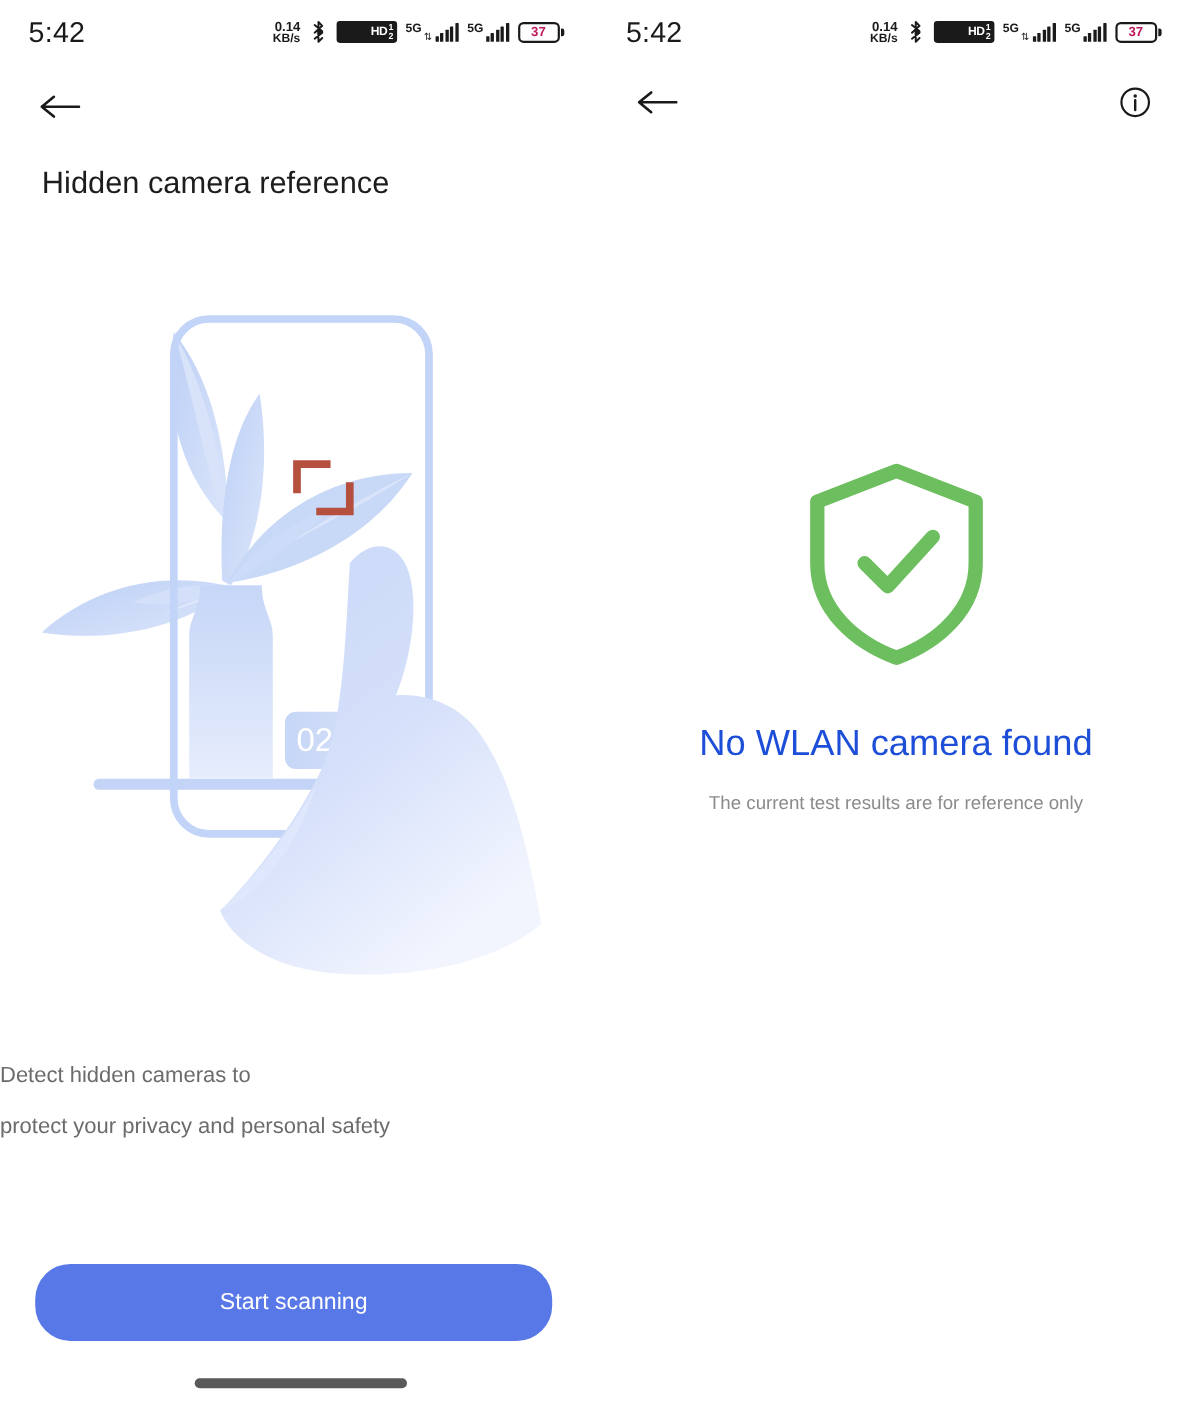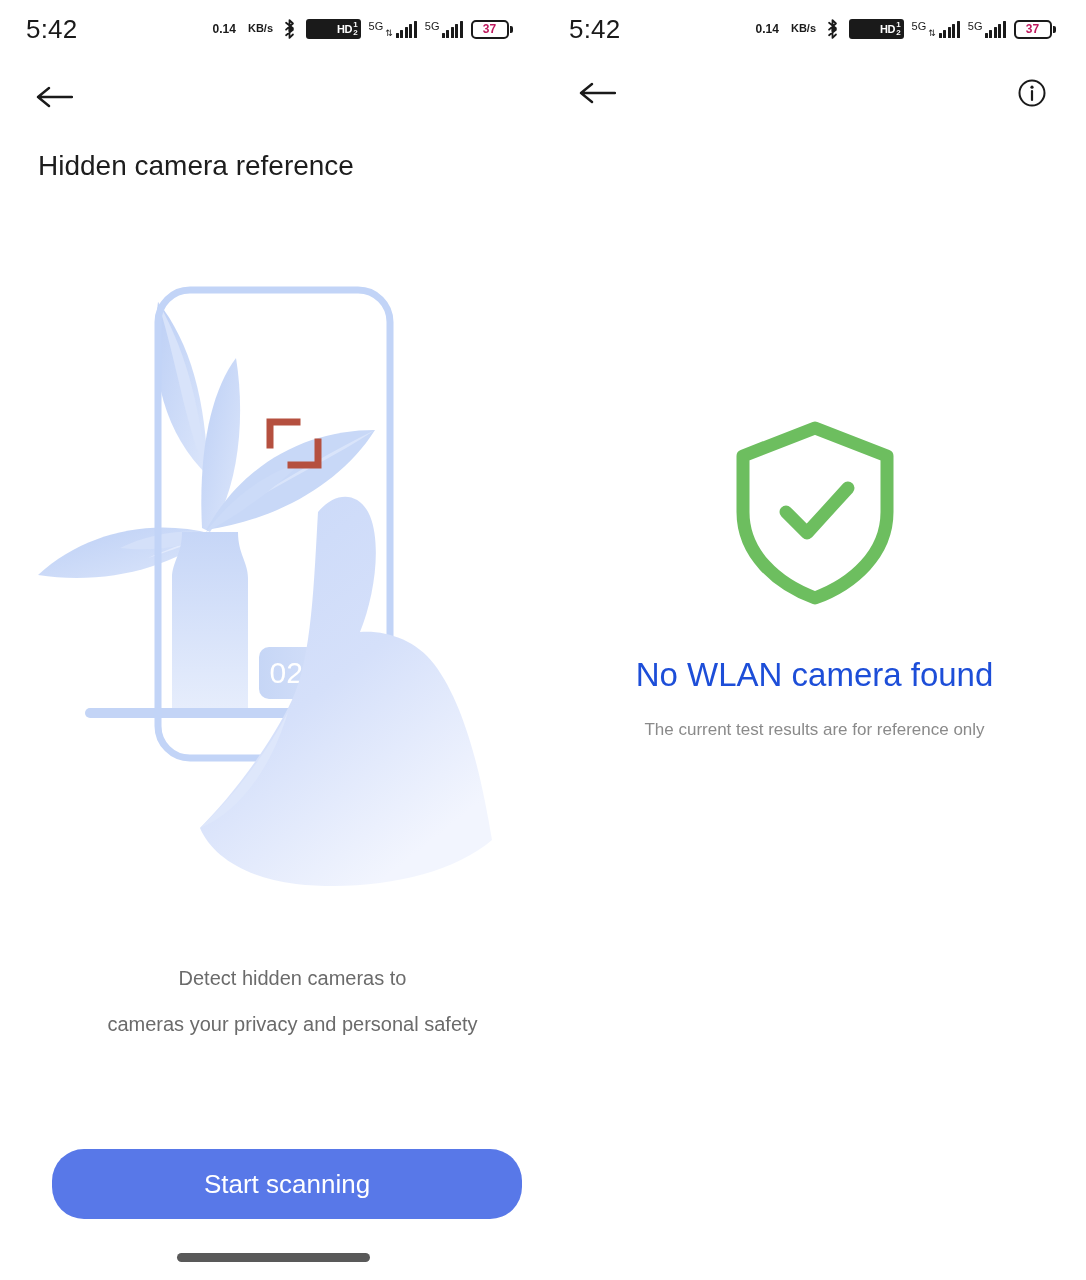--- a/index.html
+++ b/index.html
@@ -15,34 +15,34 @@
   .panel-right { width:543px; }
 
   
   .statusbar {
     position:absolute; top:0; left:0; right:0; height:58px;
     display:flex; align-items:center; justify-content:space-between;
     padding:0 30px 0 26px;
   }
   .status-time { font-size:26px; color:#1a1a1a; letter-spacing:.2px; }
   .status-icons { display:flex; align-items:center; gap:8px; }
-  .netspeed { display:flex; flex-direction:row; align-items:flex-start;
+  .netspeed { display:flex; flex-direction:column; align-items:flex-end;
               line-height:1.0; color:#1a1a1a; font-weight:bold; }
   .netspeed .sp-num { font-size:12px; }
   .netspeed .sp-unit { font-size:11px;padding-left:12px; }
   .bt-icon { width:17px; height:22px; }
   .hd-badge {
     background:#1a1a1a; color:#fff; border-radius:3px;
     font-size:11px; font-weight:bold; padding:2px 3px;
     display:flex; align-items:center; line-height:1;
   }
   .hd-badge .hd-t { letter-spacing:-.4px;margin-left:28px; }
   .hd-badge .hd-stack { display:flex; flex-direction:column; font-size:8px; line-height:1; margin-left:1px; }
   .sig-group { display:flex; align-items:flex-end; gap:2px; }
-  .sig-5g { font-size:11px; font-weight:normal; color:#1a1a1a; align-self:flex-start; line-height:1; }
+  .sig-5g { font-size:11px; font-weight:bold; color:#1a1a1a; align-self:flex-start; line-height:1; }
   .bars { display:flex; align-items:flex-end; gap:1.5px; height:17px; }
   .bars i { display:block; width:3px; background:#1a1a1a; border-radius:.5px; }
   .bars i:nth-child(1){height:5px}
   .bars i:nth-child(2){height:8px}
   .bars i:nth-child(3){height:11px}
   .bars i:nth-child(4){height:14px}
   .bars i:nth-child(5){height:17px}
   .updown { font-size:9px; color:#1a1a1a; line-height:1; align-self:flex-end; margin-right:1px;}
   .battery { display:flex; align-items:center; }
   .battery-body {
@@ -62,39 +62,39 @@
   .back-arrow { width:38px; height:26px; }
   .info-ico { width:30px; height:30px; }
 
   .page-title { position:absolute; color:#1d1d1d; font-weight:normal; }
   .title-left  { left:38px; top:150px; font-size:28px; }
 
   
   .illus { position:absolute; left:30px; top:280px; width:490px; height:620px; }
   .illus svg { display:block; width:100%; height:100%; }
 
-  .caption { position:absolute; left:0; width:543px; text-align:center;
-             color:#6b6b6b; font-size:20px;margin-left:21px; }
+  .caption { position:absolute; left:0; width:543px; text-align:left;
+             color:#6b6b6b; font-size:20px; }
   .caption-l1 { top:967px; }
   .caption-l2 { top:1013px; }
 
   
   .shield-wrap { position:absolute; left:0; width:543px; top:420px;
                  display:flex; justify-content:center; }
   .shield-wrap svg { width:172px; height:186px; display:block; }
   .result-title { position:absolute; left:0; width:543px; top:656px;
                   text-align:center; font-size:33px; color:#1d4ed8; }
   .result-sub { position:absolute; left:0; width:543px; top:720px;
                 text-align:center; font-size:17px; color:#8a8a8a; }
 
   
   .cta { position:absolute; border:none; border-radius:32px;
          color:#ffffff; cursor:pointer; font-family:"Liberation Sans", sans-serif;
          display:flex; align-items:center; justify-content:center; }
-  .cta-left  { left:52px;  top:1149px; width:470px; height:70px; font-size:26px; }
+  .cta-left  { left:32px;  top:1149px; width:470px; height:70px; font-size:21px; }
 
   
   .home-ind { position:absolute; bottom:18px; height:9px; border-radius:5px; background:#595959; }
   .home-left  { left:177px; width:193px; }
 </style>
 </head>
 <body>
 
 <div class="screens">
 
@@ -205,21 +205,21 @@
 
         <path d="M288 232 C306 210 330 212 340 236 C352 266 344 318 330 352
                  C356 350 386 360 404 384 C436 426 452 500 462 560
                  C420 596 340 612 266 604 C216 598 182 576 170 548
                  C198 520 238 470 262 420 C282 378 284 300 288 232 Z" fill="url(#gHand)"></path>
         <path d="M170 548 C196 524 232 482 258 432 C240 492 206 534 170 548 Z" fill="#DEE7FB"></path>
       </svg>
     </div>
 
     <div class="caption caption-l1">Detect hidden cameras to</div>
-    <div class="caption caption-l2">cameras your privacy and personal safety</div>
+    <div class="caption caption-l2">protect your privacy and personal safety</div>
 
     <button class="cta cta-left" style="background:#5878E8;">Start scanning</button>
 
     <div class="home-ind home-left"></div>
   </div>
 
   <div class="panel panel-right">
 
     <div class="statusbar">
       <div class="status-time">5:42</div>

